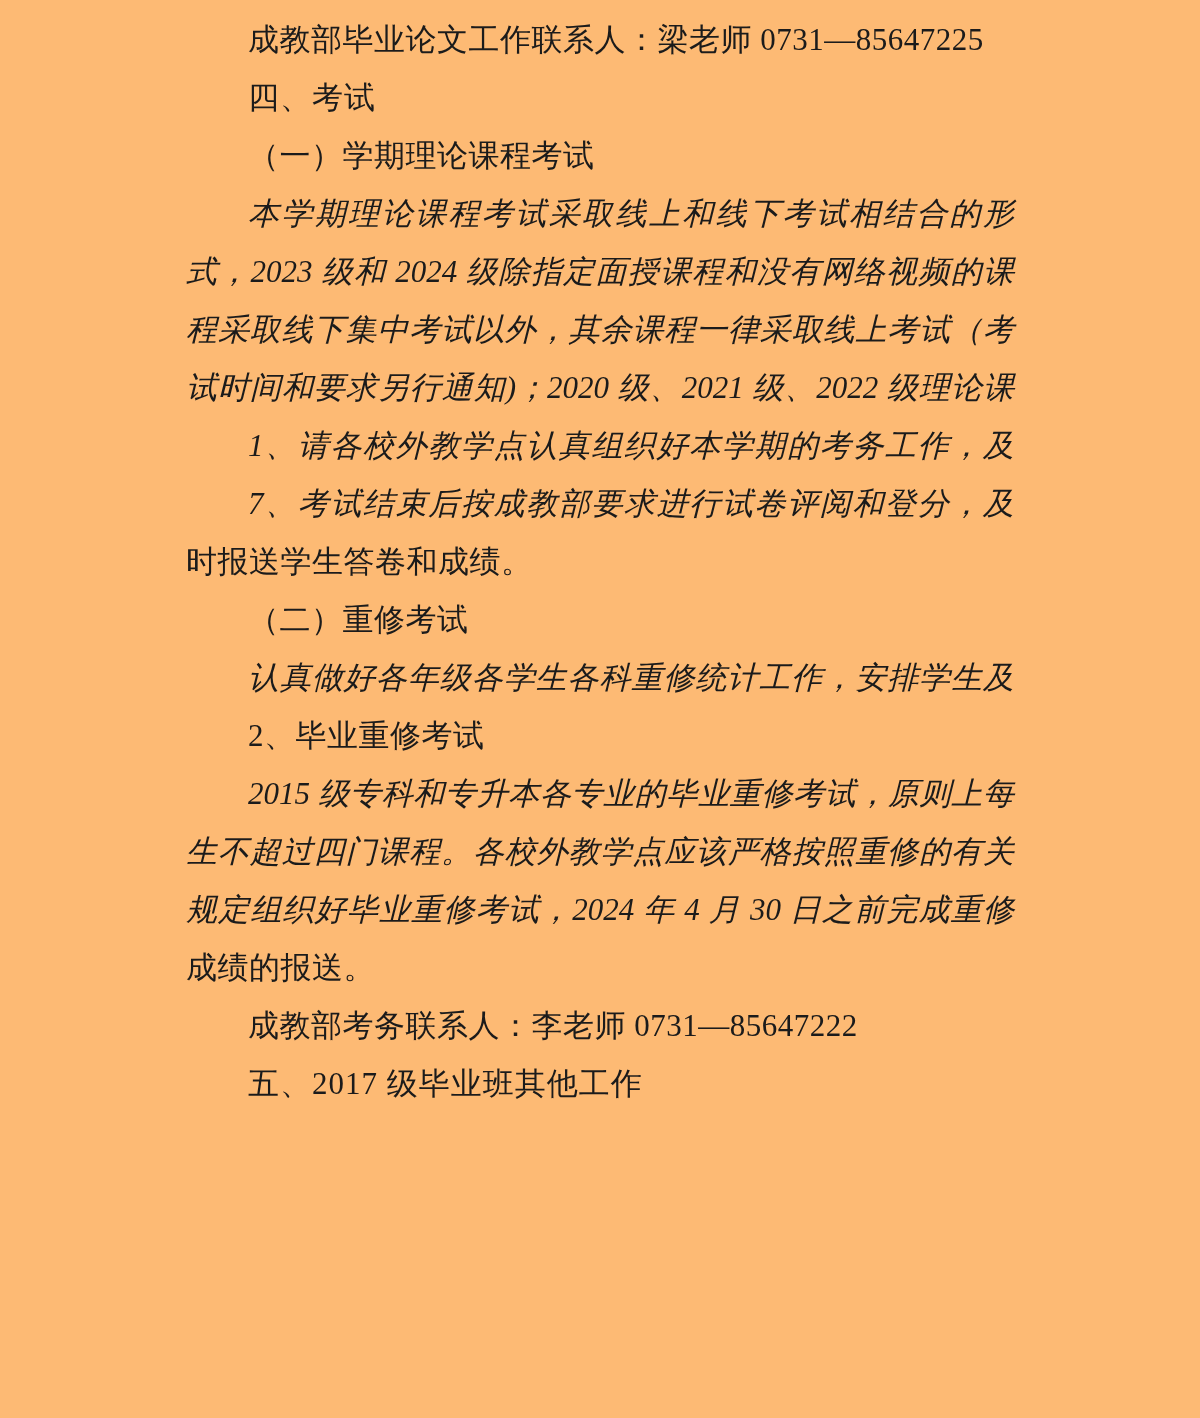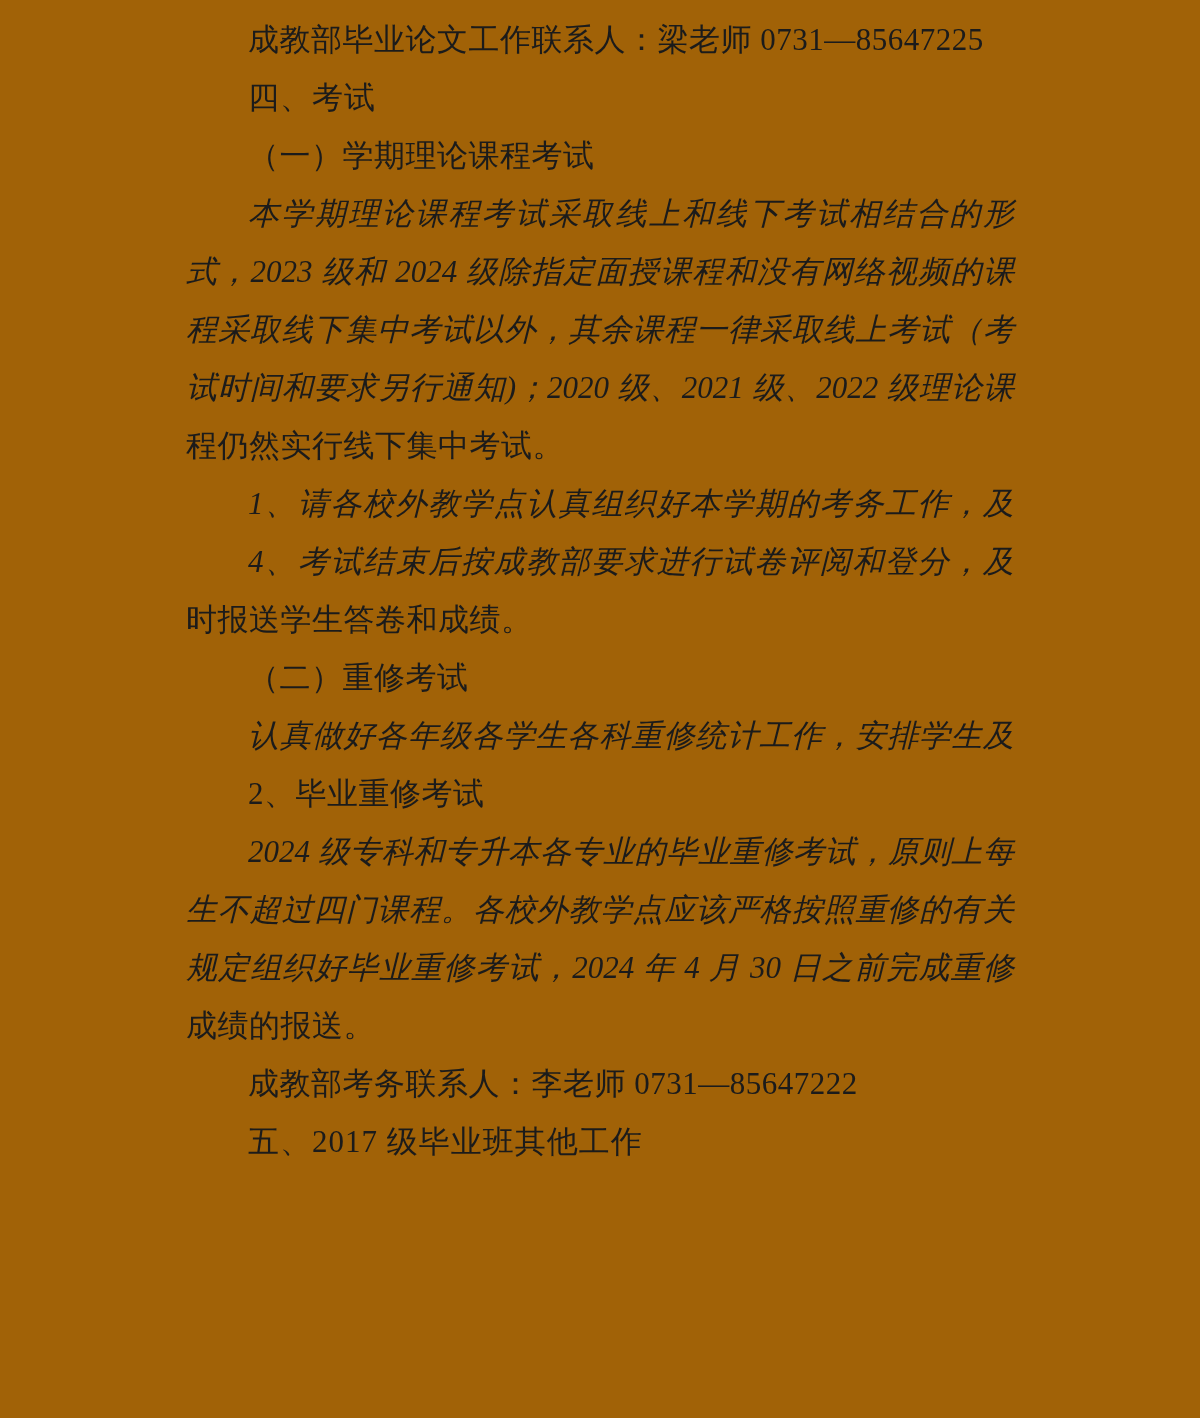--- a/index.html
+++ b/index.html
@@ -9,21 +9,21 @@
   body {
     width: 1200px;
     height: 1418px;
     background: #ffffff;
     overflow: hidden;
   }
   .page {
     position: relative;
     width: 1200px;
     height: 1418px;
-    background: #a16207;
+    background: #fdba74;
   }
   .text-block {
     box-sizing: border-box;
     padding: 11px 186px 0 186px;
     width: 1200px;
   }
   .line {
     display: block;
     height: 58px;
     line-height: 58px;
@@ -53,27 +53,26 @@
 
 <main class="page">
   <div class="text-block" id="text-block">
       <div class="line indent">成教部毕业论文工作联系人：梁老师 0731—85647225</div>
       <div class="line indent bold">四、考试</div>
       <div class="line indent">（一）学期理论课程考试</div>
       <div class="line indent justify">本学期理论课程考试采取线上和线下考试相结合的形</div>
       <div class="line justify">式，2023 级和 2024 级除指定面授课程和没有网络视频的课</div>
       <div class="line justify">程采取线下集中考试以外，其余课程一律采取线上考试（考</div>
       <div class="line justify">试时间和要求另行通知)；2020 级、2021 级、2022 级理论课</div>
-      <div class="line">程仍然实行线下集中考试。</div>
       <div class="line indent justify">1、请各校外教学点认真组织好本学期的考务工作，及</div>
-      <div class="line indent justify">4、考试结束后按成教部要求进行试卷评阅和登分，及</div>
+      <div class="line indent justify">7、考试结束后按成教部要求进行试卷评阅和登分，及</div>
       <div class="line">时报送学生答卷和成绩。</div>
       <div class="line indent">（二）重修考试</div>
       <div class="line indent justify">认真做好各年级各学生各科重修统计工作，安排学生及</div>
       <div class="line indent">2、毕业重修考试</div>
-      <div class="line indent justify">2024 级专科和专升本各专业的毕业重修考试，原则上每</div>
+      <div class="line indent justify">2015 级专科和专升本各专业的毕业重修考试，原则上每</div>
       <div class="line justify">生不超过四门课程。各校外教学点应该严格按照重修的有关</div>
       <div class="line justify">规定组织好毕业重修考试，2024 年 4 月 30 日之前完成重修</div>
       <div class="line">成绩的报送。</div>
       <div class="line indent">成教部考务联系人：李老师 0731—85647222</div>
       <div class="line indent bold">五、2017 级毕业班其他工作</div>
     </div>
 </main>
 
 </body></html>

